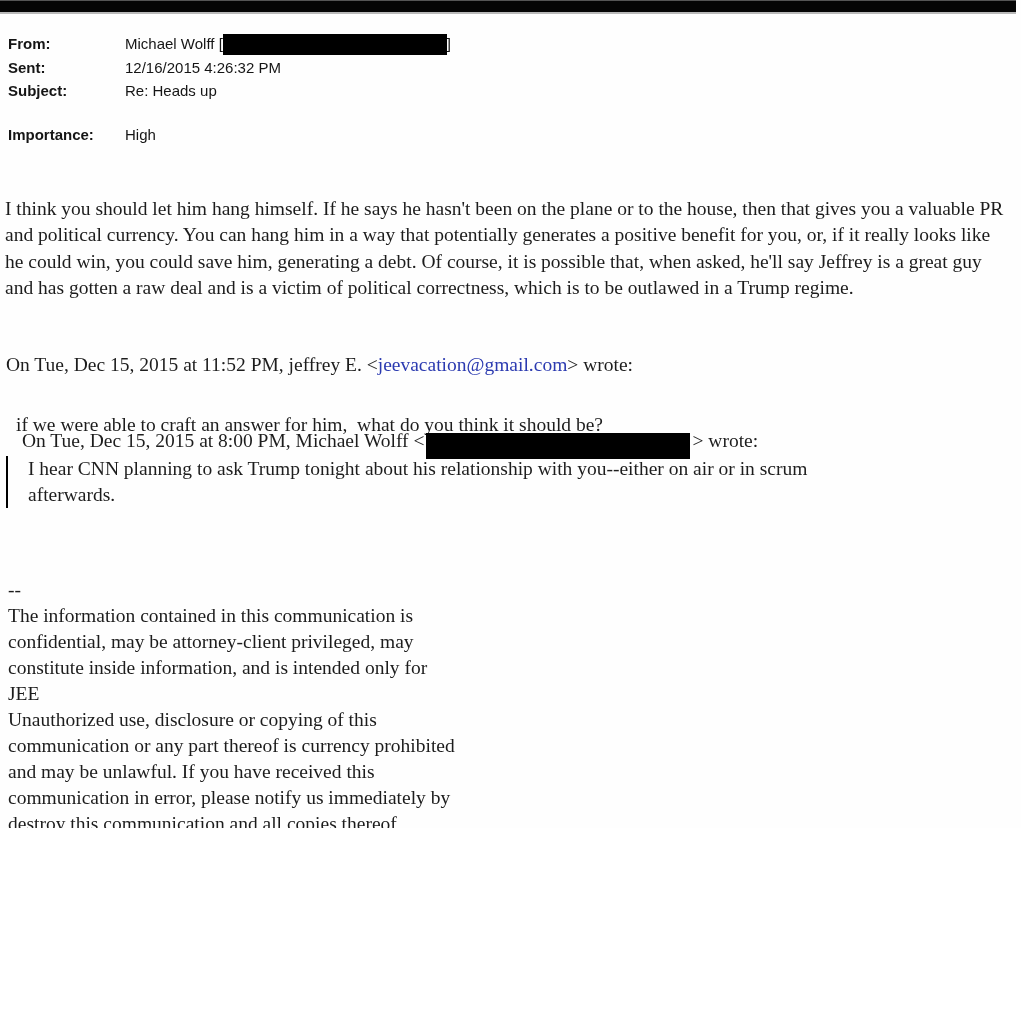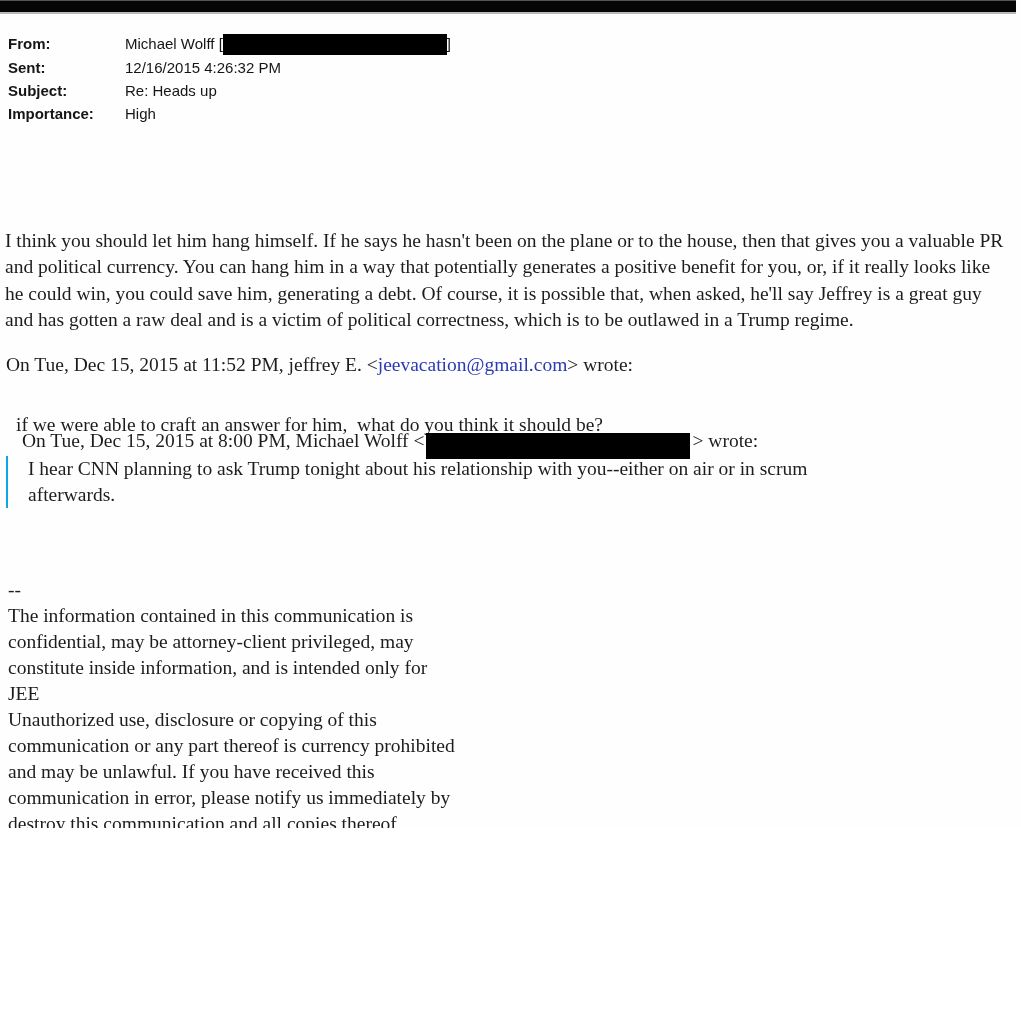--- a/index.html
+++ b/index.html
@@ -29,40 +29,39 @@
     position: absolute;
     top: 32px;
     left: 8px;
     font-family: "Liberation Sans", sans-serif;
     font-size: 15px;
     color: #151515;
   }
   .hrow { display: flex; align-items: flex-start; line-height: 23px; }
   .hlabel { width: 117px; font-weight: bold; flex: 0 0 117px; }
   .hval { white-space: pre; }
-  .importance-row { }
+  .importance-row { margin-top: 21px; }
 
   .redact-inline {
     display: inline-block;
     background: #000;
     vertical-align: middle;
   }
   .redact-from { width: 224px; height: 21px; position: relative; top: -1px; }
   .redact-quote { width: 264px; height: 26px; position: relative; top: 3px; margin: 0 2px; }
 
   
   .body-para {
     position: absolute;
     top: 196px;
     left: 5px;
     width: 1006px;
     font-size: 19.5px;
     line-height: 26.3px;
     color: #1c1c1c;
-    margin-top: 32px;
   }
 
   .quote1 {
     position: absolute;
     top: 352px;
     left: 6px;
     width: 1000px;
     font-size: 19.5px;
     line-height: 26px;
   }
@@ -71,21 +70,21 @@
   .quote2 {
     position: absolute;
     top: 428px;
     left: 6px;
     width: 1000px;
     font-size: 19.5px;
     line-height: 26px;
   }
   .quote2 .q-header { padding-left: 16px; }
   .quote2 .q-body {
-    border-left: 2px solid #0ea5e9;
+    border-left: 2px solid #000000;
     padding-left: 20px;
     max-width: 870px;
     white-space: pre-wrap;
   }
 
   .email-link {
     color: #2b3ab0;
     cursor: pointer;
   }
 

